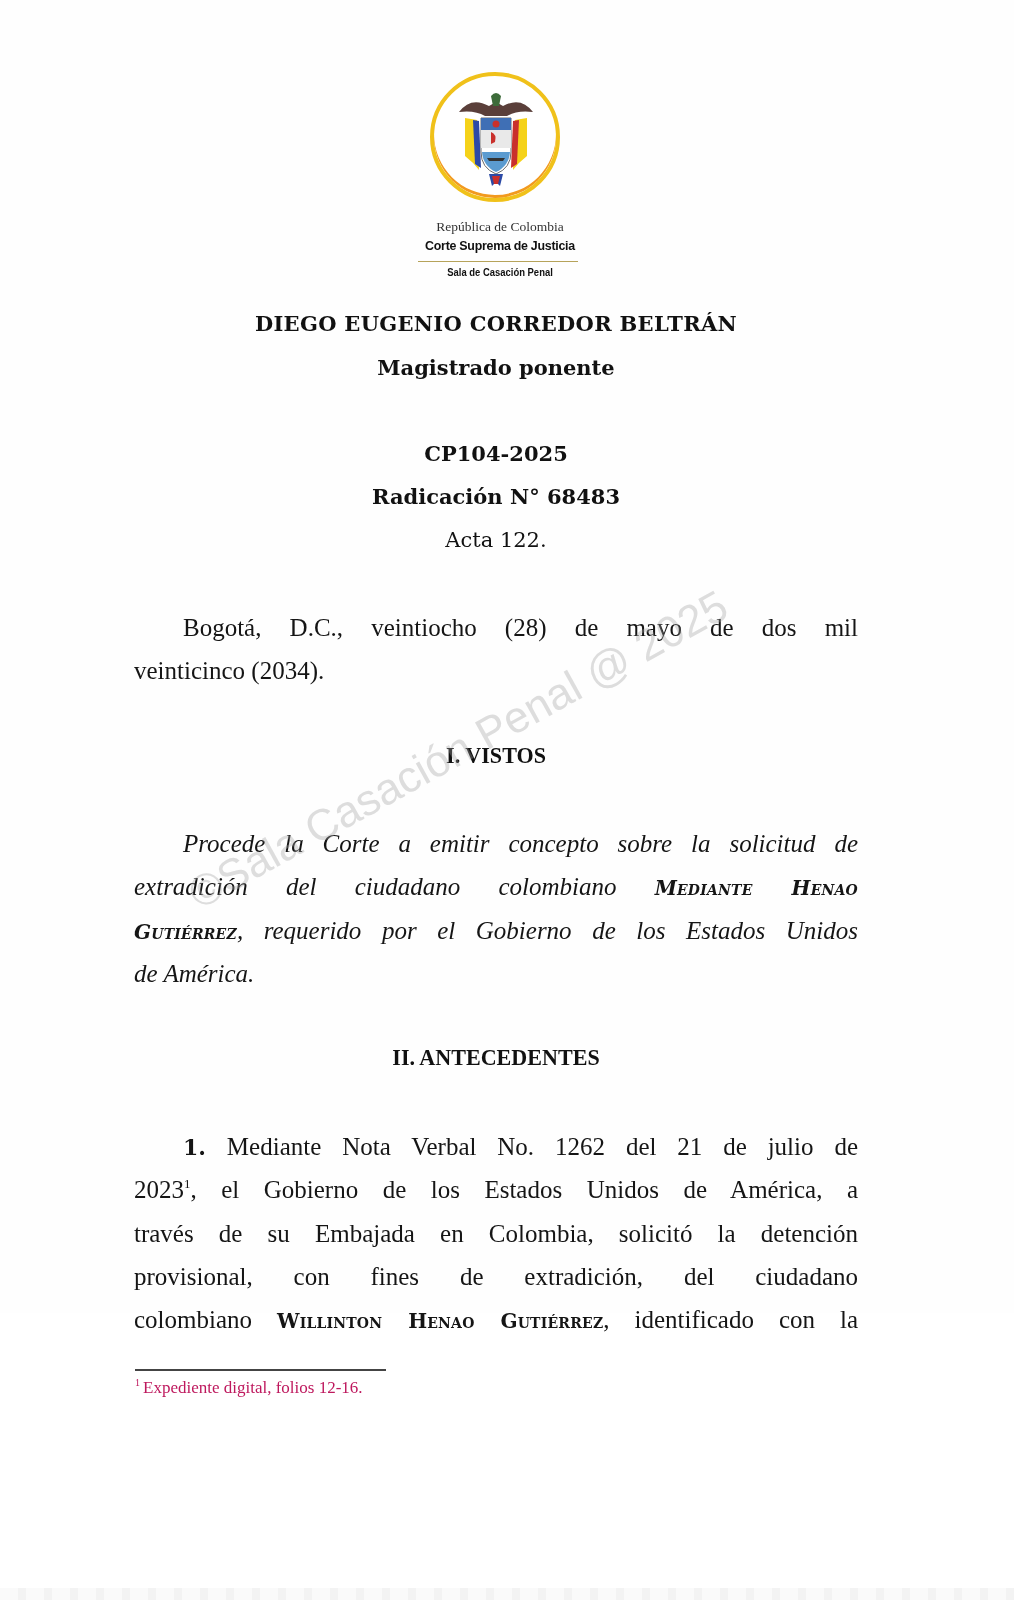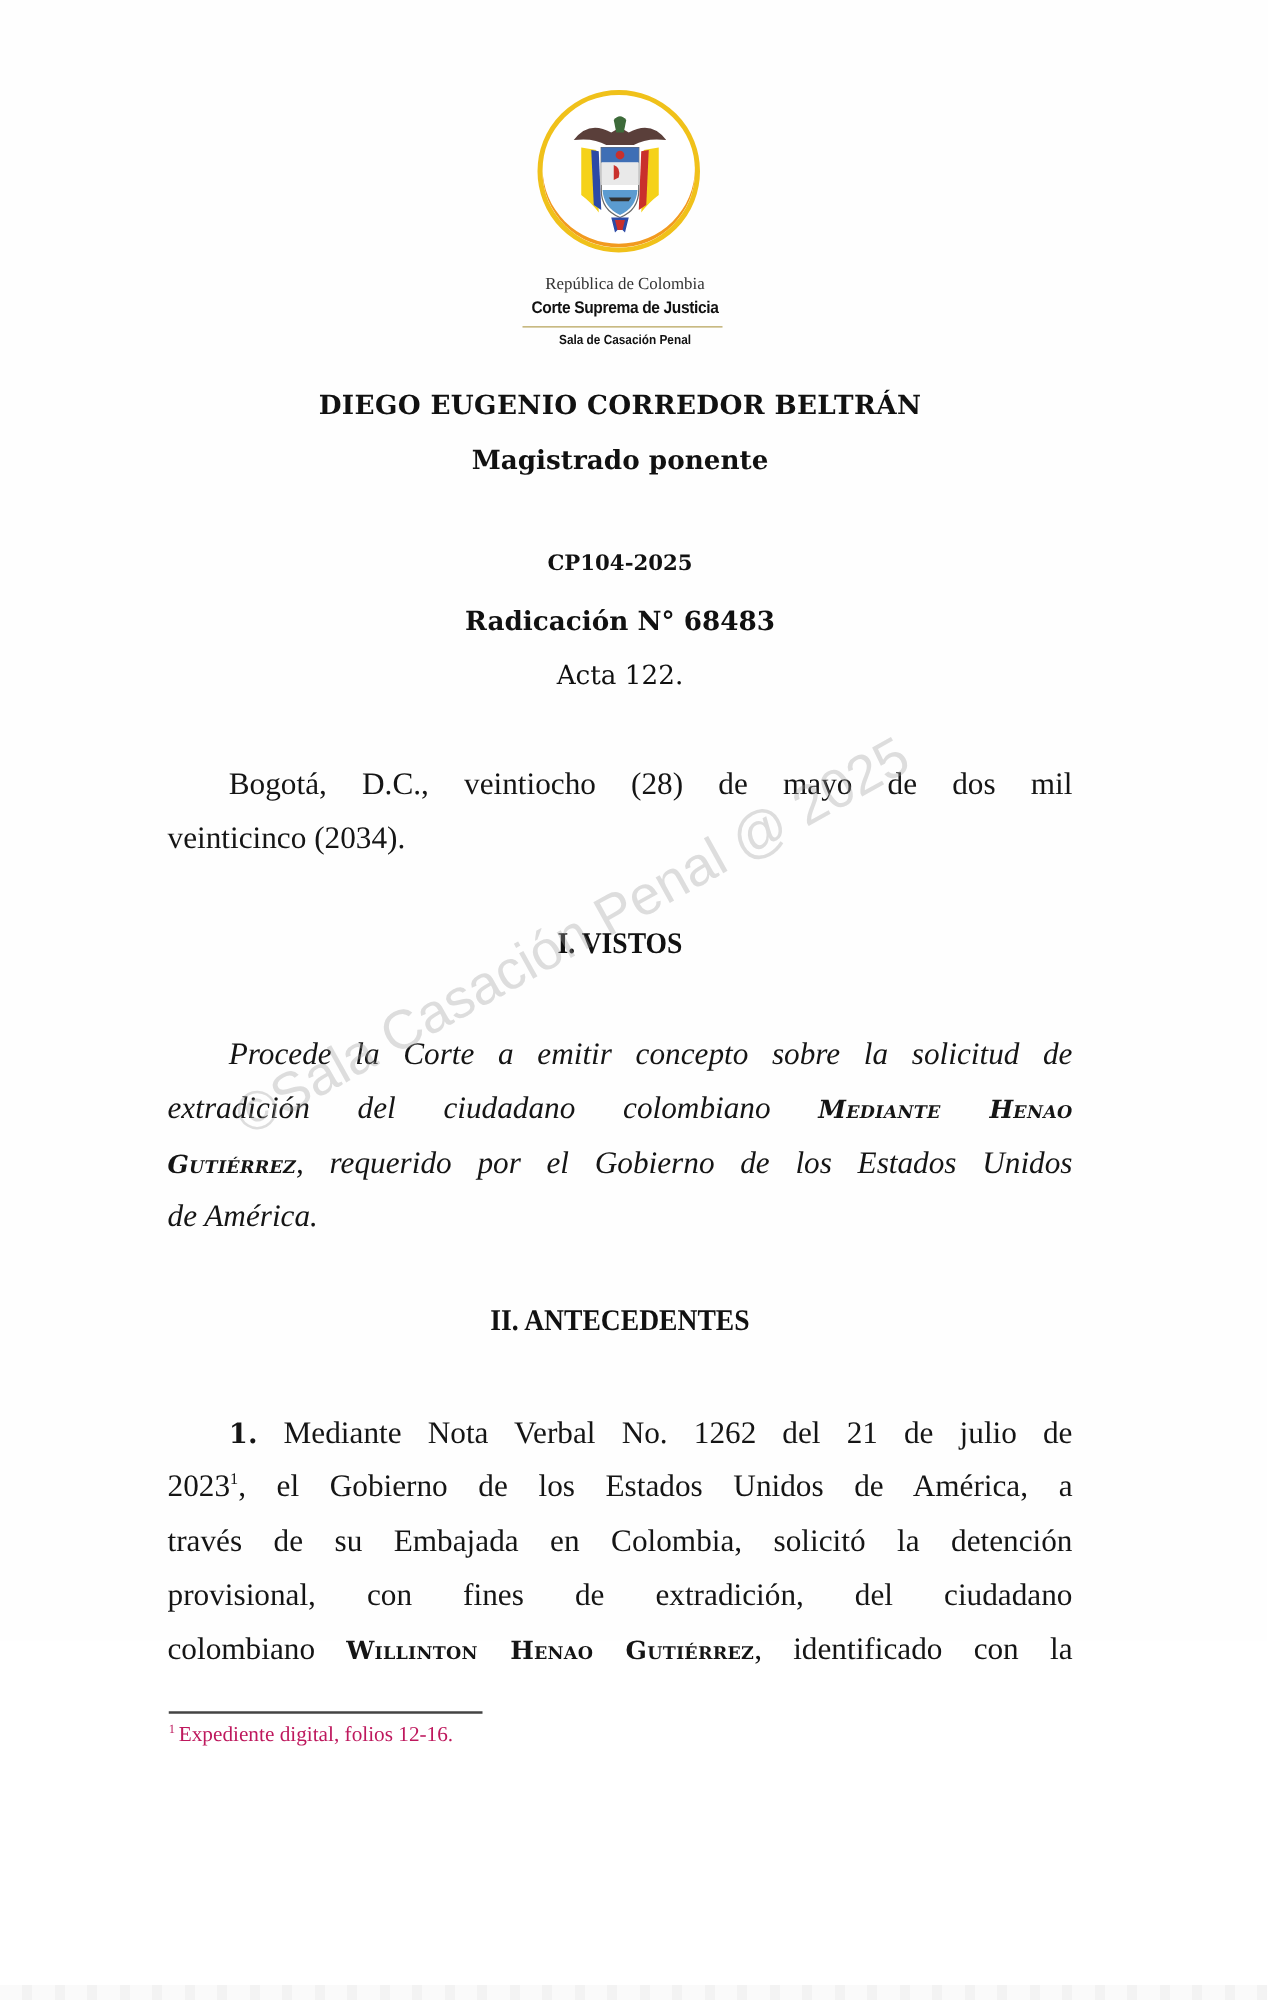--- a/index.html
+++ b/index.html
@@ -15,21 +15,21 @@
   .logo-text { position: absolute; left: 410px; width: 180px; text-align: center; }
   .rep { top: 219px; font-family: "Liberation Serif", serif; font-size: 13.5px; color: #333; }
   .corte { top: 238px; font-family: "Liberation Sans", sans-serif; font-size: 13.5px; font-weight: bold; color: #111; letter-spacing: -0.3px; transform: scaleX(0.92); }
   .logo-rule { position: absolute; left: 418px; top: 261px; width: 160px; height: 1px; background: #b6a35a; }
   .sala { top: 266px; font-family: "Liberation Sans", sans-serif; font-size: 10.5px; font-weight: bold; color: #111; transform: scaleX(0.9); }
 
   
   .center { position: absolute; left: 0; width: 992px; text-align: center; font-family: "DejaVu Serif", serif; font-weight: bold; color: #111; }
   .mag-name { top: 311px; font-size: 21px; letter-spacing: 0.3px; }
   .mag-role { top: 355px; font-size: 21px; }
-  .cp { top: 441px; font-size: 17px; }
+  .cp { top: 441px; font-size: 21px; }
   .rad { top: 484px; font-size: 21px; }
   .acta { top: 528px; font-size: 21px; font-weight: normal; }
 
   .sec { font-family: "Liberation Serif", serif; font-size: 24px; font-weight: bold; transform: scaleX(0.92); }
   .sec1 { top: 742px; }
   .sec2 { top: 1044px; }
 
   
   .para { position: absolute; left: 134px; width: 724px; font-family: "Liberation Serif", serif;
           font-size: 25px; line-height: 43.3px; text-align: justify; color: #151515; }

